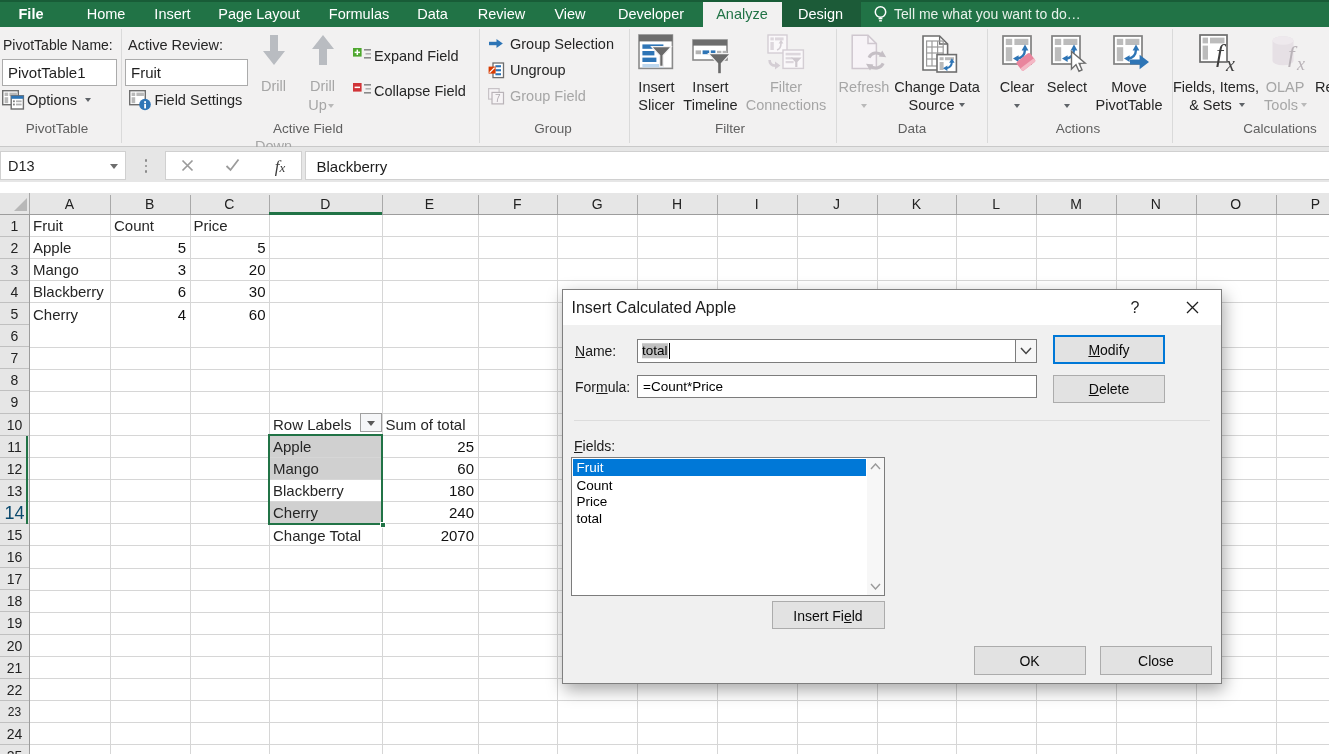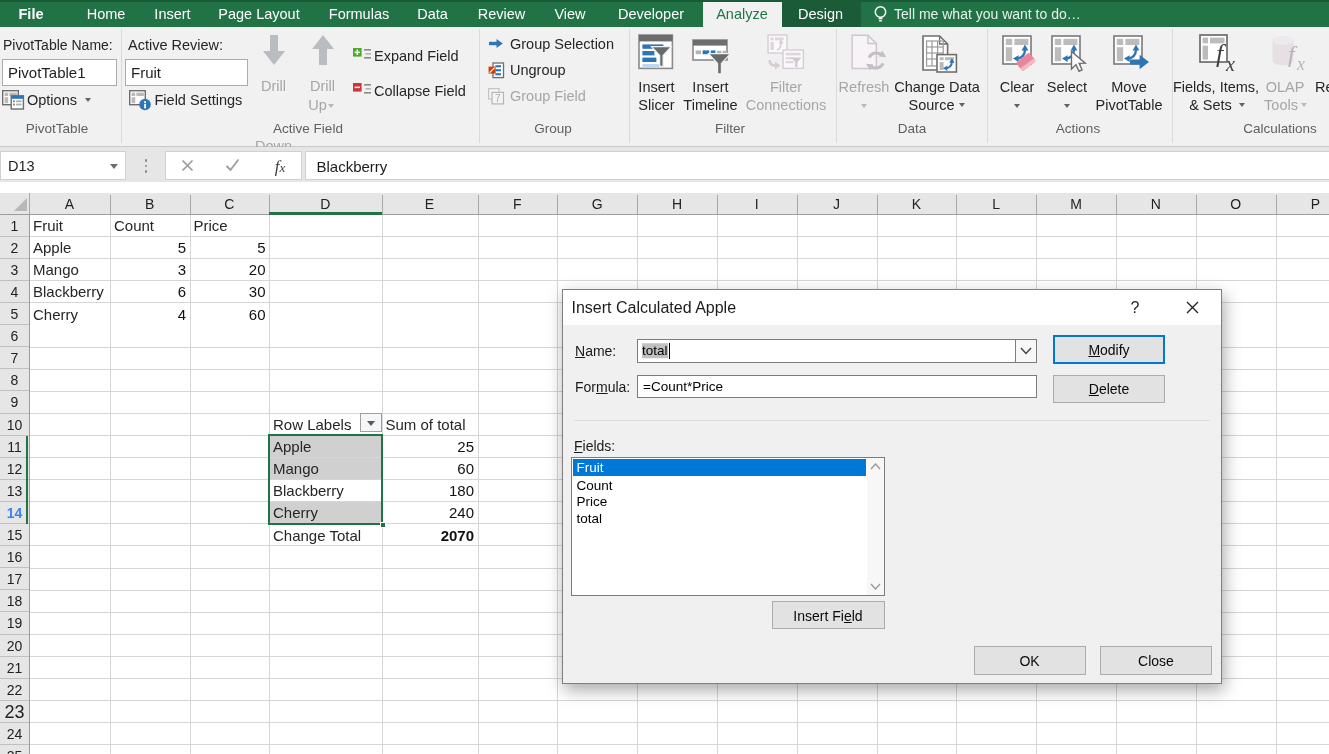--- a/index.html
+++ b/index.html
@@ -344,39 +344,39 @@
 <div class="t" style="left:14.5px;top:402.45px;font-size:14px;color:#222;font-weight:400;transform:translate(-50%,-50%);">9</div>
 <div class="ab" style="left:0px;top:412.5px;width:28.5px;height:1px;background:#c0c0c0;"></div>
 <div class="t" style="left:14.5px;top:424.55px;font-size:14px;color:#222;font-weight:400;transform:translate(-50%,-50%);">10</div>
 <div class="ab" style="left:0px;top:434.6px;width:28.5px;height:1px;background:#c0c0c0;"></div>
 <div class="t" style="left:14.5px;top:446.65000000000003px;font-size:14px;color:#222;font-weight:400;transform:translate(-50%,-50%);">11</div>
 <div class="ab" style="left:0px;top:456.70000000000005px;width:28.5px;height:1px;background:#c0c0c0;"></div>
 <div class="t" style="left:14.5px;top:468.75000000000006px;font-size:14px;color:#222;font-weight:400;transform:translate(-50%,-50%);">12</div>
 <div class="ab" style="left:0px;top:478.80000000000007px;width:28.5px;height:1px;background:#c0c0c0;"></div>
 <div class="t" style="left:14.5px;top:490.8500000000001px;font-size:14px;color:#222;font-weight:400;transform:translate(-50%,-50%);">13</div>
 <div class="ab" style="left:0px;top:500.9px;width:28.5px;height:1px;background:#c0c0c0;"></div>
-<div class="t" style="left:14.5px;top:512.9499999999999px;font-size:14px;color:#3b82f6;font-weight:700;transform:translate(-50%,-50%);">14</div>
+<div class="t" style="left:14.5px;top:512.9499999999999px;font-size:18px;color:#0c4a6e;font-weight:400;transform:translate(-50%,-50%);">14</div>
 <div class="ab" style="left:0px;top:523.0px;width:28.5px;height:1px;background:#c0c0c0;"></div>
 <div class="t" style="left:14.5px;top:535.05px;font-size:14px;color:#222;font-weight:400;transform:translate(-50%,-50%);">15</div>
 <div class="ab" style="left:0px;top:545.1px;width:28.5px;height:1px;background:#c0c0c0;"></div>
 <div class="t" style="left:14.5px;top:557.15px;font-size:14px;color:#222;font-weight:400;transform:translate(-50%,-50%);">16</div>
 <div class="ab" style="left:0px;top:567.2px;width:28.5px;height:1px;background:#c0c0c0;"></div>
 <div class="t" style="left:14.5px;top:579.25px;font-size:14px;color:#222;font-weight:400;transform:translate(-50%,-50%);">17</div>
 <div class="ab" style="left:0px;top:589.3000000000001px;width:28.5px;height:1px;background:#c0c0c0;"></div>
 <div class="t" style="left:14.5px;top:601.35px;font-size:14px;color:#222;font-weight:400;transform:translate(-50%,-50%);">18</div>
 <div class="ab" style="left:0px;top:611.4px;width:28.5px;height:1px;background:#c0c0c0;"></div>
 <div class="t" style="left:14.5px;top:623.4499999999999px;font-size:14px;color:#222;font-weight:400;transform:translate(-50%,-50%);">19</div>
 <div class="ab" style="left:0px;top:633.5px;width:28.5px;height:1px;background:#c0c0c0;"></div>
 <div class="t" style="left:14.5px;top:645.55px;font-size:14px;color:#222;font-weight:400;transform:translate(-50%,-50%);">20</div>
 <div class="ab" style="left:0px;top:655.6px;width:28.5px;height:1px;background:#c0c0c0;"></div>
 <div class="t" style="left:14.5px;top:667.65px;font-size:14px;color:#222;font-weight:400;transform:translate(-50%,-50%);">21</div>
 <div class="ab" style="left:0px;top:677.7px;width:28.5px;height:1px;background:#c0c0c0;"></div>
 <div class="t" style="left:14.5px;top:689.75px;font-size:14px;color:#222;font-weight:400;transform:translate(-50%,-50%);">22</div>
 <div class="ab" style="left:0px;top:699.8000000000001px;width:28.5px;height:1px;background:#c0c0c0;"></div>
-<div class="t" style="left:14.5px;top:711.85px;font-size:18px;color:#222;font-weight:400;transform:translate(-50%,-50%);">23</div>
+<div class="t" style="left:14.5px;top:711.85px;font-size:12px;color:#222;font-weight:400;transform:translate(-50%,-50%);">23</div>
 <div class="ab" style="left:0px;top:721.9px;width:28.5px;height:1px;background:#c0c0c0;"></div>
 <div class="t" style="left:14.5px;top:733.9499999999999px;font-size:14px;color:#222;font-weight:400;transform:translate(-50%,-50%);">24</div>
 <div class="ab" style="left:0px;top:744.0000000000001px;width:28.5px;height:1px;background:#c0c0c0;"></div>
 <div class="t" style="left:14.5px;top:756.0500000000001px;font-size:14px;color:#222;font-weight:400;transform:translate(-50%,-50%);">25</div>
 
 <div class="ab" style="left:26.3px;top:435.6px;width:2.2px;height:88.4px;background:#217346;"></div>
 <div class="t" style="left:33px;top:225.15px;font-size:15px;color:#262626;font-weight:400;transform:translateY(-50%);">Fruit</div>
 <div class="t" style="left:114px;top:225.15px;font-size:15px;color:#262626;font-weight:400;transform:translateY(-50%);">Count</div>
 <div class="t" style="left:193.5px;top:225.15px;font-size:15px;color:#262626;font-weight:400;transform:translateY(-50%);">Price</div>
 <div class="t" style="left:33px;top:247.25px;font-size:15px;color:#262626;font-weight:400;transform:translateY(-50%);">Apple</div>
@@ -400,21 +400,21 @@
 <div class="ab" style="left:270px;top:502.4px;width:110.5px;height:20.6px;background:#d0d0d0;"></div>
 <div class="t" style="left:273px;top:446.15000000000003px;font-size:15px;color:#262626;font-weight:400;transform:translateY(-50%);">Apple</div>
 <div class="t" style="right:855px;top:446.15000000000003px;font-size:15px;color:#111;font-weight:400;transform:translateY(-50%);">25</div>
 <div class="t" style="left:273px;top:468.25000000000006px;font-size:15px;color:#262626;font-weight:400;transform:translateY(-50%);">Mango</div>
 <div class="t" style="right:855px;top:468.25000000000006px;font-size:15px;color:#111;font-weight:400;transform:translateY(-50%);">60</div>
 <div class="t" style="left:273px;top:490.3500000000001px;font-size:15px;color:#262626;font-weight:400;transform:translateY(-50%);">Blackberry</div>
 <div class="t" style="right:855px;top:490.3500000000001px;font-size:15px;color:#111;font-weight:400;transform:translateY(-50%);">180</div>
 <div class="t" style="left:273px;top:512.4499999999999px;font-size:15px;color:#262626;font-weight:400;transform:translateY(-50%);">Cherry</div>
 <div class="t" style="right:855px;top:512.4499999999999px;font-size:15px;color:#111;font-weight:400;transform:translateY(-50%);">240</div>
 <div class="t" style="left:273px;top:534.55px;font-size:15px;color:#262626;font-weight:400;transform:translateY(-50%);">Change Total</div>
-<div class="t" style="right:855px;top:534.55px;font-size:15px;color:#111;font-weight:700;transform:translateY(-50%);">2070</div>
+<div class="t" style="right:855px;top:534.55px;font-size:15px;color:#111;font-weight:400;transform:translateY(-50%);">2070</div>
 <div class="ab" style="left:267.8px;top:434.40000000000003px;width:114.9px;height:90.80000000000001px;border:2.2px solid #217346;box-sizing:border-box;"></div>
 <div class="ab" style="left:379.5px;top:521.8000000000001px;width:6.4px;height:6.4px;background:#217346;border:1px solid #fff;box-sizing:border-box;"></div>
 <div class="ab" style="left:562px;top:289px;width:660px;height:395px;background:#f0f0f0;border:1px solid #7f7f7f;box-sizing:border-box;box-shadow:2px 6px 16px rgba(0,0,0,0.35);"></div>
 <div class="ab" style="left:563px;top:290px;width:658px;height:35px;background:#fff;"></div>
 <div class="t" style="left:571.5px;top:307.5px;font-size:16px;color:#1c1c1c;font-weight:400;transform:translateY(-50%);">Insert Calculated Apple</div>
 <div class="t" style="left:1135px;top:307.5px;font-size:16px;color:#1f1f1f;font-weight:400;transform:translate(-50%,-50%);">?</div>
 <svg class="ab" style="left:1185.5px;top:300.5px" width="13" height="13" viewBox="0 0 13 13">
       <path d="M1 1 L12 12 M12 1 L1 12" stroke="#1f1f1f" stroke-width="1.3"></path>
     </svg>
 <div class="t" style="left:575px;top:351px;font-size:14px;color:#1a1a1a;font-weight:400;transform:translateY(-50%);"><u>N</u>ame:</div>

